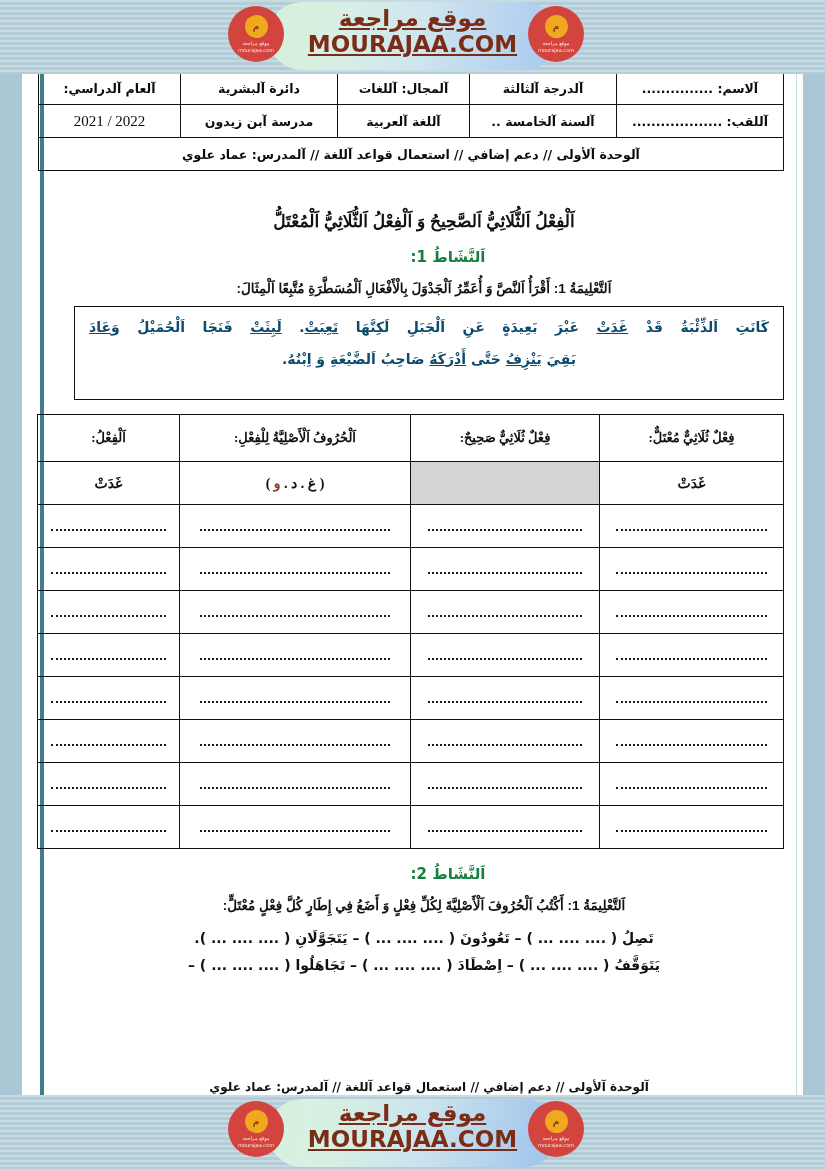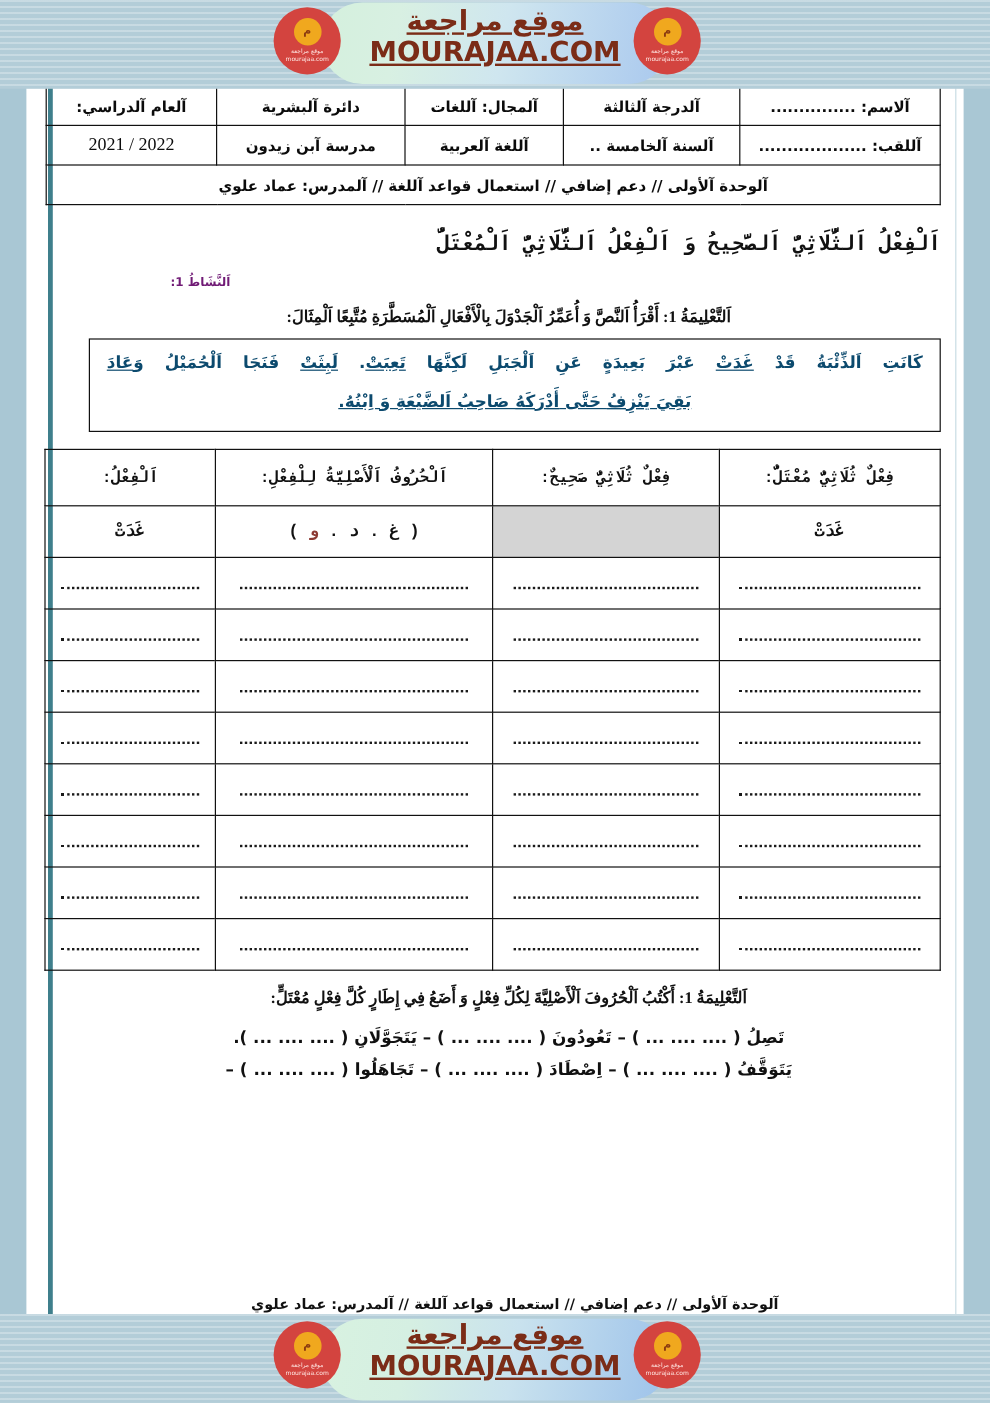--- a/index.html
+++ b/index.html
@@ -183,40 +183,41 @@
     font-size: 11px;
     letter-spacing: 1px;
     font-weight: normal;
   }
   .full-row td {
     font-size: 12px;
   }
 
   
   .title-main {
-    font-family: Liberation Mono, monospace;
+    text-align: center;
+    font-family: Liberation Sans, sans-serif;
     font-size: 17px;
     font-weight: bold;
     color: #111;
-    margin: 22px 0 0 0;
+    margin: 40px 0 0 0;
     letter-spacing: 0;
   }
   .activity {
-    text-align: left;
-    font-family: "DejaVu Sans", "Liberation Sans", sans-serif;
-    font-size: 10px;
-    font-weight: bold;
-    color: #701a75;
+    text-align: center;
+    font-family: "DejaVu Sans", "Liberation Sans", sans-serif;
+    font-size: 15px;
+    font-weight: bold;
+    color: #15803d;
     margin: 16px 30px 0 0;
     padding-left: 78px;
     direction: rtl;
   }
   .instr {
     text-align: center;
-    font-family: Liberation Serif, serif;
+    font-family: Liberation Sans, sans-serif;
     font-size: 13.5px;
     font-weight: bold;
     color: #111;
     margin: 14px 0 0 0;
   }
 
   
   .passage {
     margin: 10px 0 0 0;
     width: 710px;
@@ -227,39 +228,39 @@
   }
   .passage p {
     margin: 0 0 10px 0;
     font-family: "DejaVu Sans", "Liberation Sans", sans-serif;
     font-size: 14px;
     line-height: 1.55;
     color: #0c4a6e;
     text-align: center;
     font-weight: bold;
   }
-  .passage p:last-child { margin-bottom: 1px; text-decoration: underline; }
+  .passage p:last-child { margin-bottom: 17px; }
   .passage p.l1 { text-align: justify; text-align-last: justify; }
   .passage p.l2 { text-align: justify; text-align-last: justify; }
   .passage p.l3 { text-align: center; }
   .u { text-decoration: underline; }
 
   
   table.grid {
     margin-top: 14px;
     width: 710px;
     border-collapse: collapse;
     table-layout: fixed;
   }
   table.grid th, table.grid td {
     border: 1.6px solid #111;
     height: 38px;
     text-align: center;
     vertical-align: middle;
-    font-family: Liberation Mono, monospace;
+    font-family: Liberation Serif, serif;
     font-size: 13px;
     color: #111;
     font-weight: bold;
     padding: 2px 4px;
   }
   table.grid th { height: 42px; }
   table.grid td.ex {
     font-size: 14px;
   }
   td.shaded { background: #d4d4d4; }
@@ -495,20 +496,21 @@
               <td>
                 <span class="cell-dots"></span>
               </td>
               <td>
                 <span class="cell-dots"></span>
               </td>
             </tr>
           </tbody>
     </table>
 
+    <div class="activity">اَلنَّشَاطُ 2:</div>
     <div class="instr">اَلتَّعْلِيمَةُ 1: أَكْتُبُ اَلْحُرُوفَ اَلْأَصْلِيَّةَ لِكُلِّ فِعْلٍ وَ أَضَعُ فِي إِطَارٍ كُلَّ فِعْلٍ مُعْتَلٍّ:</div>
     <div class="verbs">
       <div>تَصِلُ ( .... .... ... ) – تَعُودُونَ ( .... .... ... ) – يَتَجَوَّلَانِ ( .... .... ... ).</div>
       <div>يَتَوَقَّفُ ( .... .... ... ) – اِصْطَادَ ( .... .... ... ) – تَجَاهَلُوا ( .... .... ... ) –</div>
     </div>
 
     <div class="footer">
       <div class="footer-line">آلوحدة آلأولى // دعم إضافي // استعمال قواعد آللغة // آلمدرس: عماد علوي</div>
       <div class="footer-rule"></div>
       <div class="page-num">6</div>

